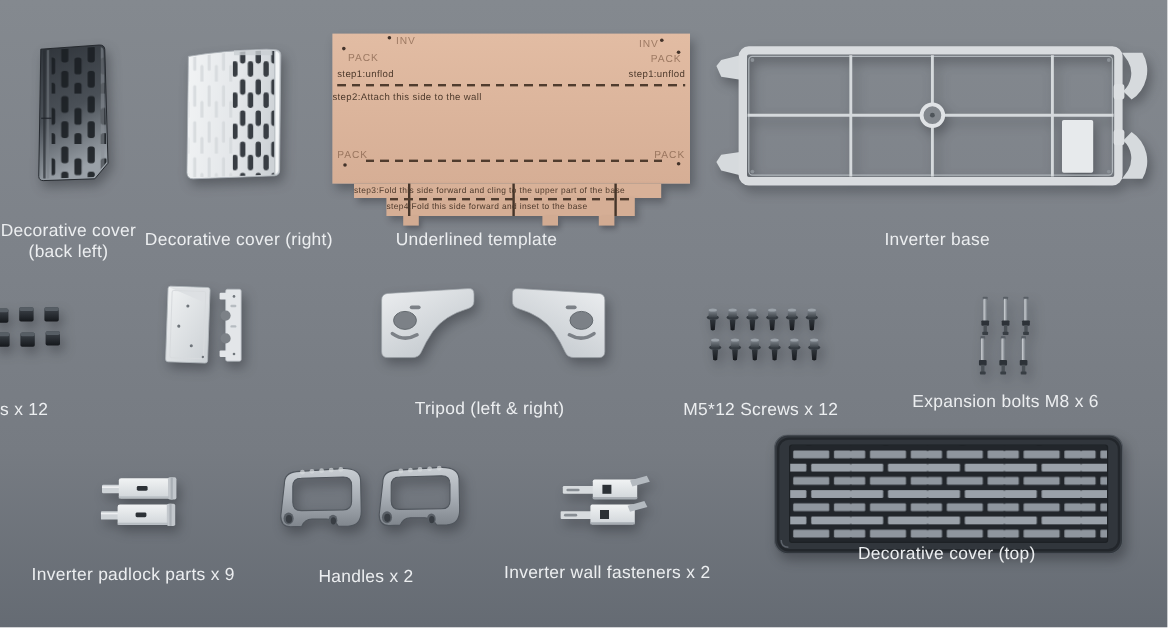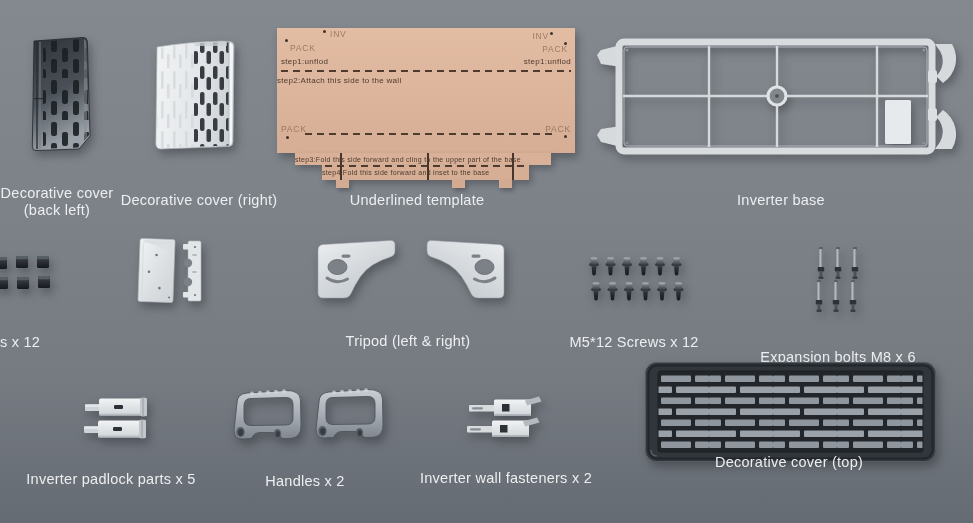--- a/index.html
+++ b/index.html
@@ -244,21 +244,21 @@
     <circle cx="36" cy="105" r="1.6" fill="#8c9298"></circle>
     <circle cx="333" cy="12" r="1.6" fill="#8c9298"></circle>
     <circle cx="333" cy="105" r="1.6" fill="#8c9298"></circle>
   </svg>
 
   <span class="plabel" style="left:-10px;top:185px;width:134px;white-space:normal">
     <span>Decorative cover</span><br>
     <span>(back left)</span>
   </span>
   <span class="plabel" style="left:119px;top:192px;width:160px">Decorative cover (right)</span>
-  <span class="plabel" style="left:337px;top:192px;width:160px">Underlined template</span>
+  <span class="plabel" style="left:317px;top:192px;width:160px">Underlined template</span>
   <span class="plabel" style="left:701px;top:192px;width:160px">Inverter base</span>
 
   <svg class="part" style="left:-5px;top:254px" width="58" height="40" viewBox="0 0 58 40">
     <use href="#clip" x="0" y="3"></use>
       <use href="#clip" x="21" y="2"></use>
       <use href="#clip" x="42" y="2"></use>
     <use href="#clip" x="1" y="23"></use>
       <use href="#clip" x="22" y="23"></use>
       <use href="#clip" x="43" y="22"></use>
   </svg>
@@ -311,21 +311,21 @@
       <use href="#bolt" x="20" y="0"></use>
       <use href="#bolt" x="37" y="0"></use>
     <use href="#bolt" x="1" y="33"></use>
       <use href="#bolt" x="18" y="33"></use>
       <use href="#bolt" x="35" y="33"></use>
   </svg>
 
   <span class="plabel" style="left:0;top:334px;text-align:left">s x 12</span>
   <span class="plabel" style="left:308px;top:333px;width:200px">Tripod (left &amp; right)</span>
   <span class="plabel" style="left:534px;top:334px;width:200px">M5*12 Screws x 12</span>
-  <span class="plabel" style="left:738px;top:349px;width:200px">Expansion bolts M8 x 6</span>
+  <span class="plabel" style="left:738px;top:327px;width:200px">Expansion bolts M8 x 6</span>
 
   <svg class="part" style="left:84px;top:396px" width="66" height="44" viewBox="0 0 66 44">
     <use href="#padlockpart" x="1" y="1"></use>
     <use href="#padlockpart" x="0" y="23"></use>
   </svg>
 
   <svg class="part" style="left:227px;top:386px" width="162" height="58" viewBox="0 0 162 58">
     <use href="#handle" x="0" y="1"></use>
     <use href="#handle" x="82" y="0"></use>
   </svg>
@@ -335,18 +335,18 @@
     <use href="#fastener" x="0" y="22"></use>
   </svg>
 
   <svg class="part" style="left:645px;top:362px" width="291" height="100" viewBox="0 0 291 100">
     <rect x="0.5" y="0.5" width="290" height="99" rx="11" fill="#31363c" stroke="#545a61" stroke-width="1"></rect>
     <rect x="3.5" y="3.5" width="284" height="93" rx="9" fill="none" stroke="#22262b" stroke-width="2"></rect>
     <rect x="13" y="9" width="265" height="81" rx="2" fill="url(#pGrille)" stroke="#1d2125" stroke-width="1"></rect>
     <path d="M6,88 Q6,94 12,94" stroke="#5c626a" stroke-width="1.2" fill="none"></path>
   </svg>
 
-  <span class="plabel" style="left:11px;top:471px;width:200px">Inverter padlock parts x 5</span>
+  <span class="plabel" style="left:11px;top:471px;width:200px">Inverter padlock parts x 9</span>
   <span class="plabel" style="left:205px;top:473px;width:200px">Handles x 2</span>
   <span class="plabel" style="left:406px;top:470px;width:200px">Inverter wall fasteners x 2</span>
   <span class="plabel" style="left:689px;top:454px;width:200px">Decorative cover (top)</span>
 
 </div>
 
 </body></html>

